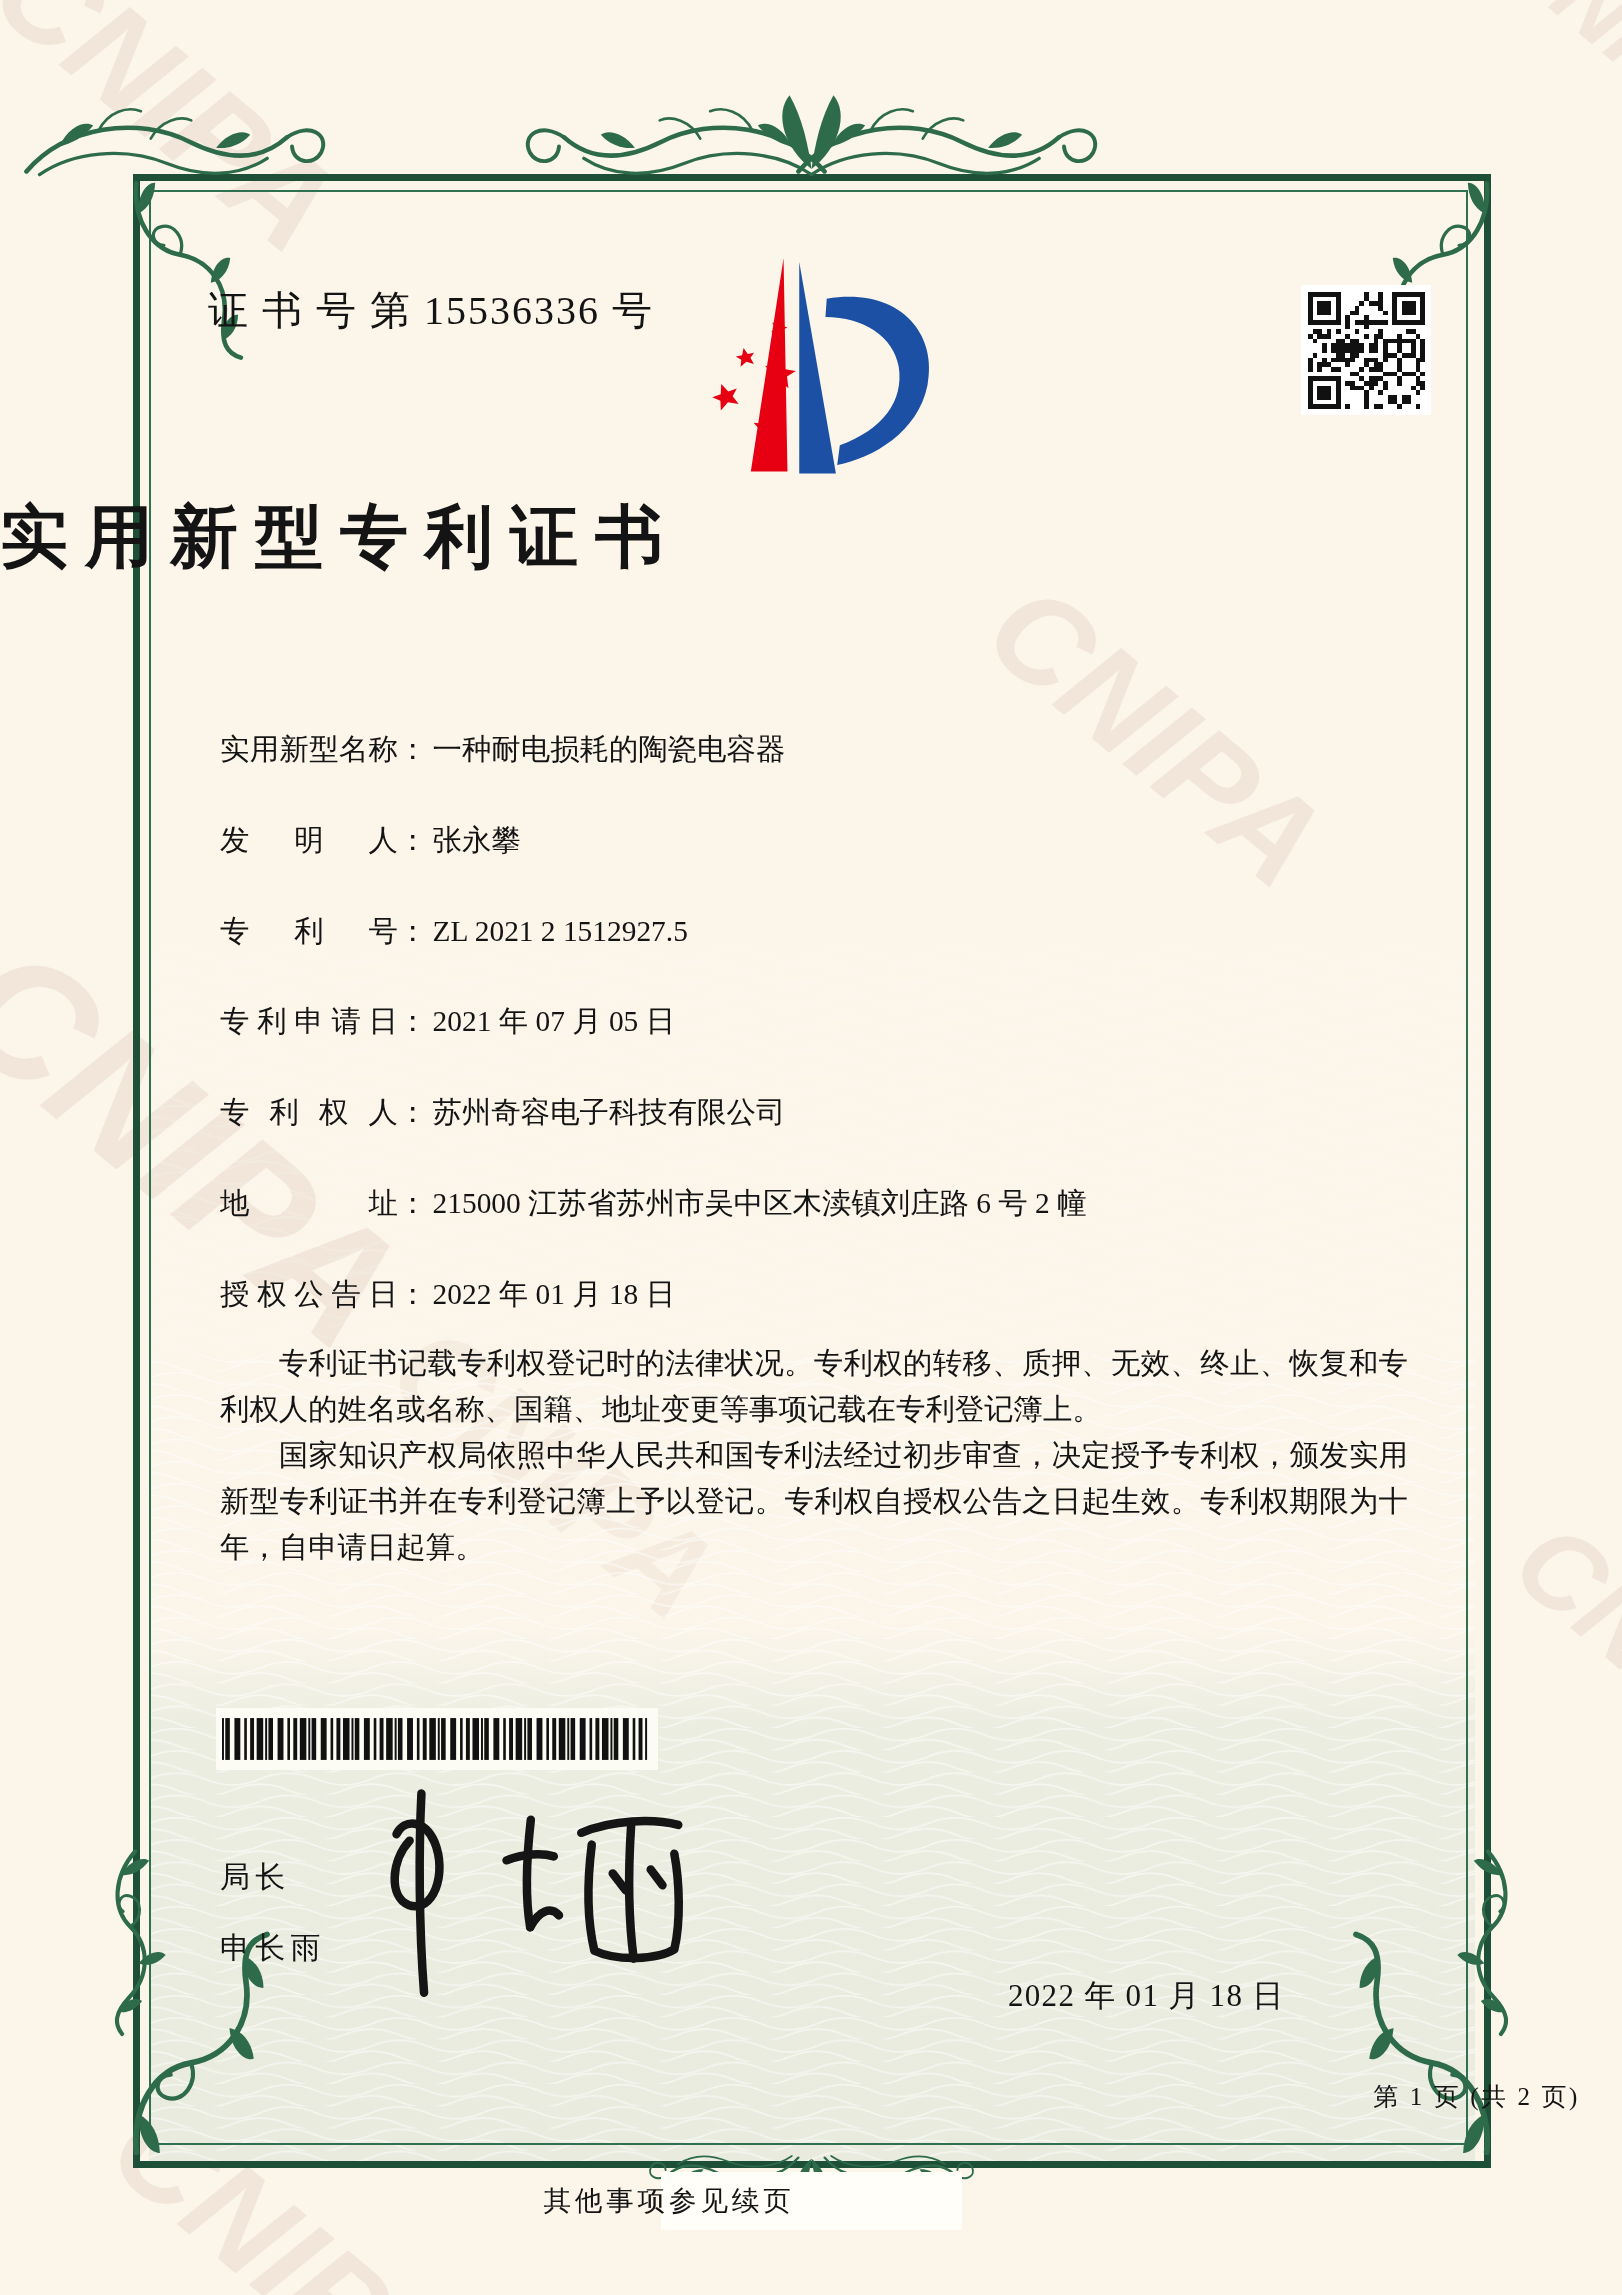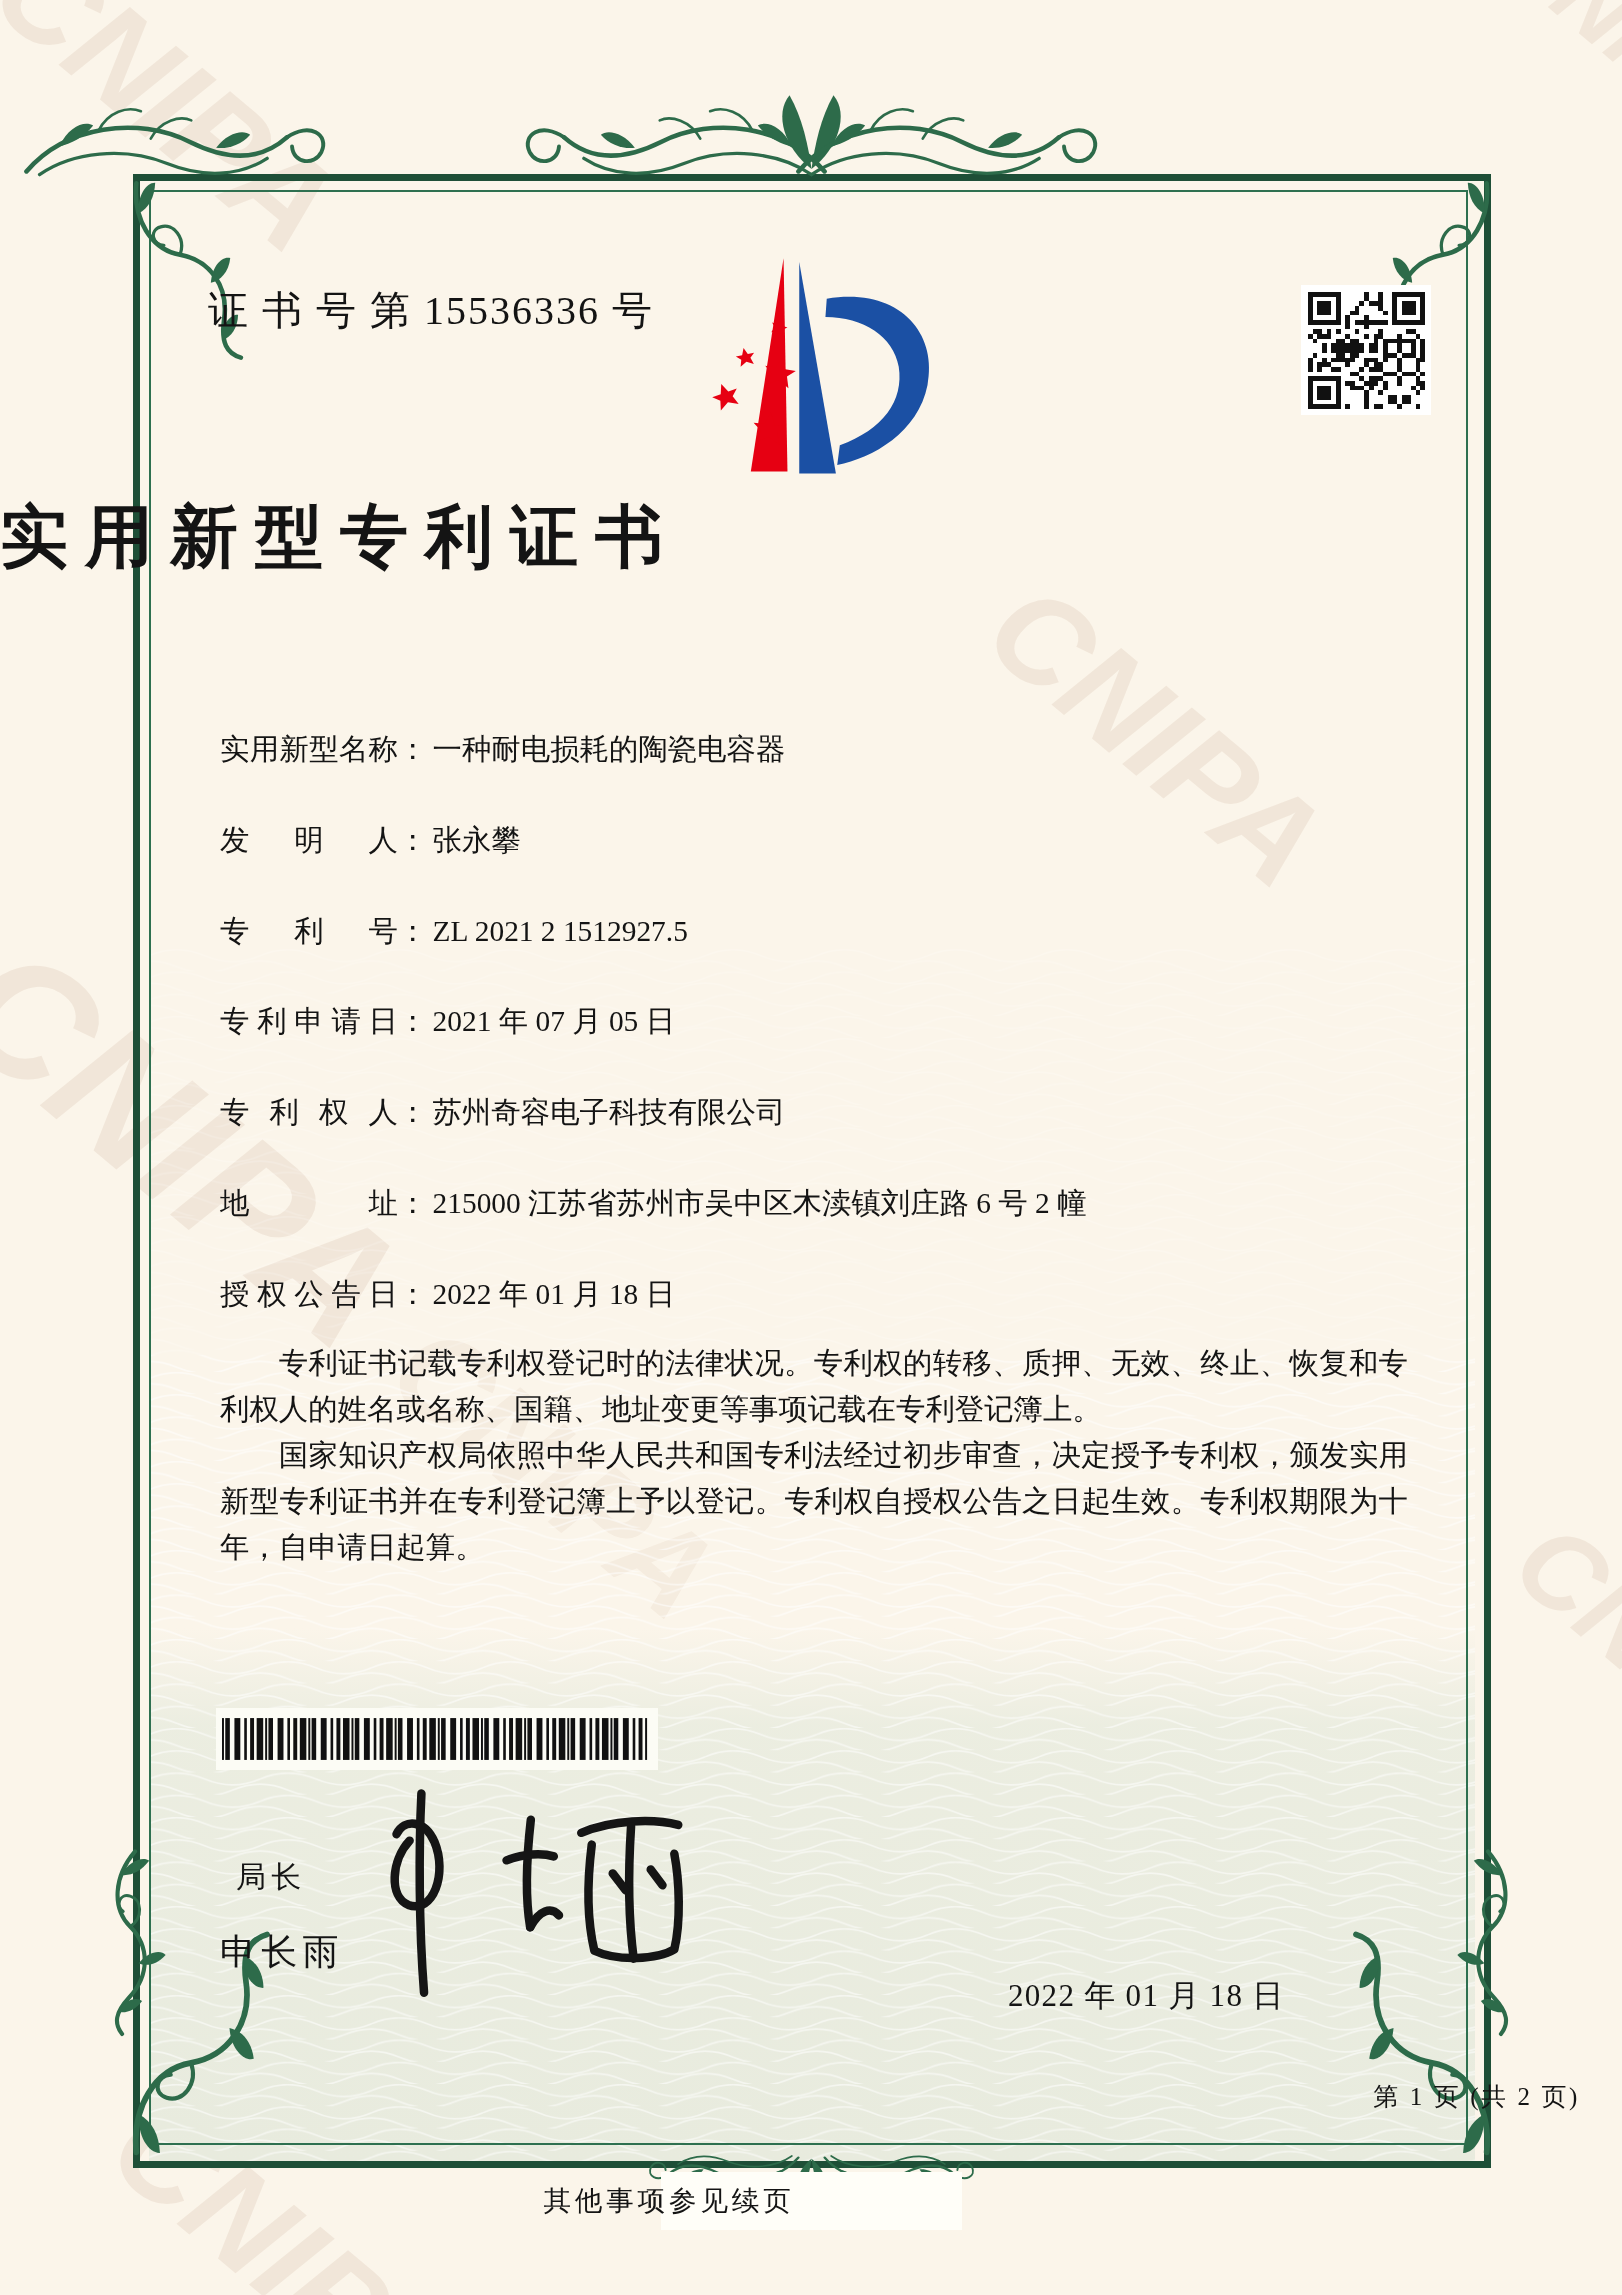--- a/index.html
+++ b/index.html
@@ -27,22 +27,22 @@
          letter-spacing:17px;}
   .field{left:220px;height:41px;font-size:29.4px;white-space:nowrap;}
   .flabel{display:inline-flex;width:178px;justify-content:space-between;vertical-align:top;}
   .fcolon{margin-right:5.2px;}
   .fgroup2{position:absolute;left:595px;top:0;}
   .body-text{left:220px;top:1340px;width:1188px;font-size:29.4px;line-height:46px;
              text-align:justify;}
   .body-text p{margin:0;text-indent:2em;}
   .bc-back{left:216px;top:1708px;width:442px;height:62px;background:#fcfcf5;z-index:3;}
   .barcode{left:222px;top:1718px;}
-  .signer-title{left:220px;top:1857px;font-size:30px;letter-spacing:5.2px;margin-left:16px;}
-  .signer-name{left:220px;top:1928px;font-size:36px;letter-spacing:5.2px;}
+  .signer-title{left:220px;top:1857px;font-size:30px;letter-spacing:5.2px;}
+  .signer-name{left:220px;top:1928px;font-size:30px;letter-spacing:5.2px;}
   .signature{left:331px;top:1762px;}
   .issue-date{left:1008px;top:1975px;font-size:31px;letter-spacing:1.3px;}
   .pagefoot{left:0;width:1580px;top:2080px;text-align:right;font-size:25px;letter-spacing:2.6px;}
   .noteband{left:661px;top:2172px;width:301px;height:58px;background:#fffef8;z-index:3;}
   .contnote{left:0;width:1338px;top:2183px;text-align:center;font-size:27.5px;letter-spacing:3.9px;}
 </style>
 </head>
 <body>
 
 <span class="wm" style="left:-33px;top:19.6px;font-size:131px;">CNIPA</span>

